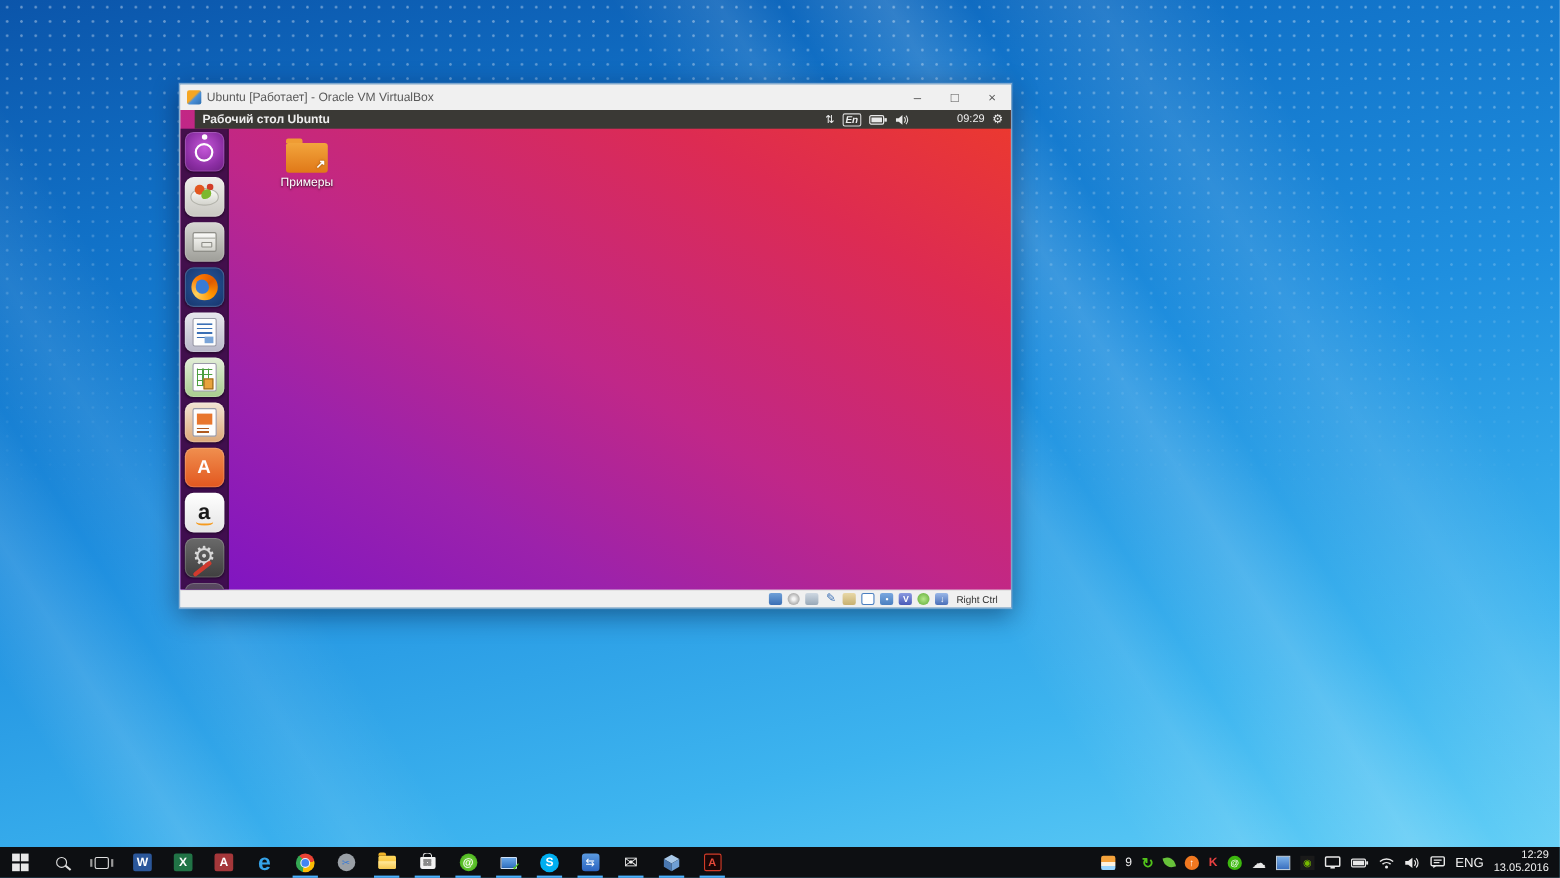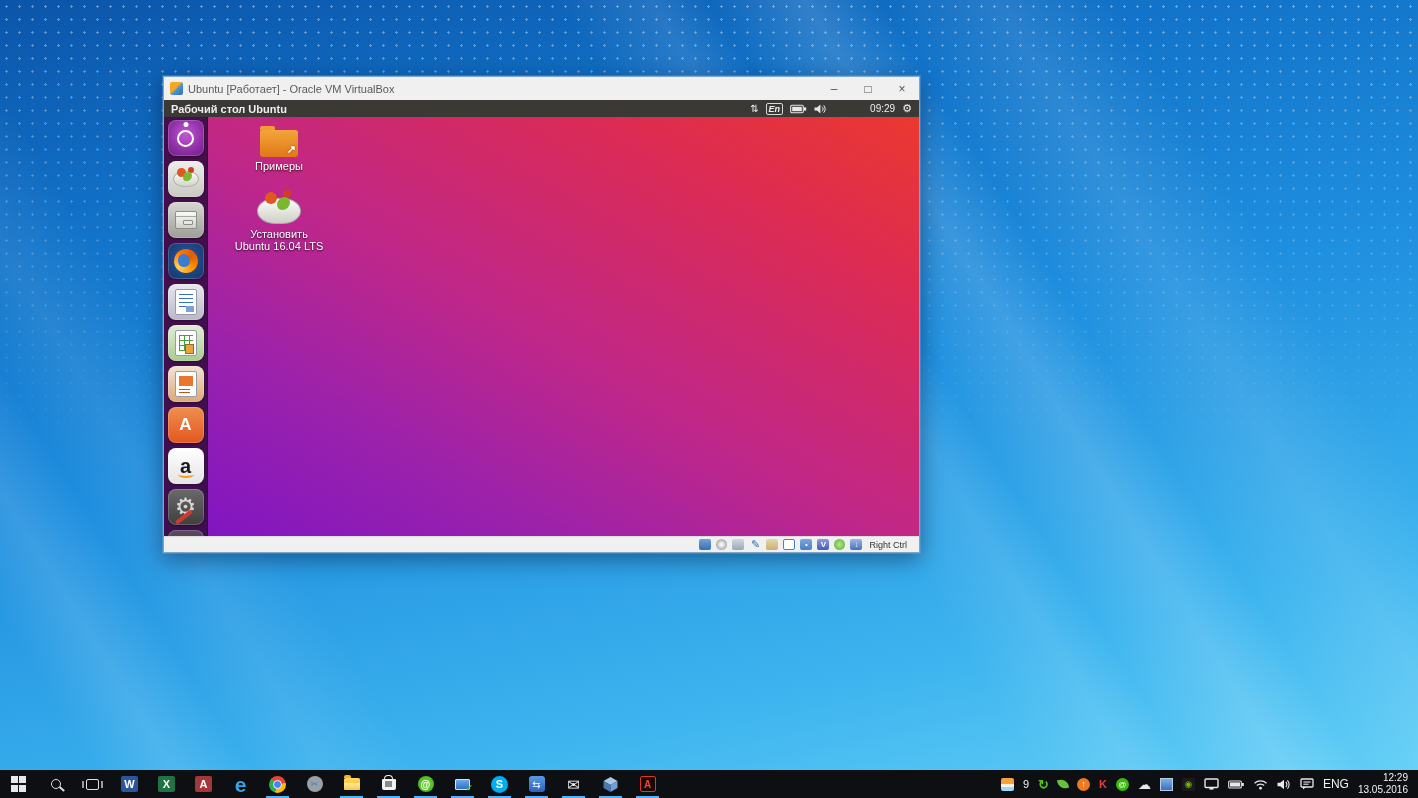--- a/index.html
+++ b/index.html
@@ -35,21 +35,21 @@
     font-size:12px; color:#555; cursor:default; }
   .vb-menubar { height:18px; background:#f7f7f7; border-bottom:1px solid #e3e3e3;
     display:flex; align-items:center; gap:15px; padding-left:9px; font-size:11px;
     color:#3c3c3c; flex:0 0 auto; }
   .vb-menu-item { cursor:default; }
 
   
   .vm-screen { position:relative; flex:1; overflow:hidden;
     background: linear-gradient(to bottom left, #ec3a2d 0%, #dd2b52 22%, #c02788 52%, #9c22ab 74%, #7d14c4 100%); }
 
-  .u-panel { position:absolute; left:0; top:0; right:0; height:17px; background:#3a3935;
+  .u-panel { position:absolute; left:13px; top:0; right:0; height:17px; background:#3a3935;
     display:flex; align-items:center; color:#efefef; font-size:11px; z-index:5; }
   .u-panel-title { font-weight:bold; padding-left:7px; flex:1; }
   .u-ind { display:flex; align-items:center; gap:7px; padding-right:7px; }
   .u-arrows { font-size:10px; }
   .u-layout { border:1px solid #d8d8d8; border-radius:2px; font-size:9px; line-height:10px;
     padding:0 2px; font-weight:bold;font-style:italic; }
   .u-time { font-size:10px;margin-left:36px; }
   .u-gear { font-size:11px; }
 
   .launcher { position:absolute; left:0; top:17px; bottom:0; width:44px;
@@ -311,29 +311,20 @@
           </div>
       </div>
 
       <div class="desk-icon di-examples">
         <span class="folder">
             <span class="shortcut-arrow">↗</span>
           </span>
         <span>Примеры</span>
       </div>
 
-      <div class="desk-icon di-install">
-        <span class="disk-big">
-            <i class="d1"></i>
-            <i class="d2"></i>
-            <i class="d3"></i>
-          </span>
-        <span>Установить</span>
-        <span>Ubuntu 16.04 LTS</span>
-      </div>
 
       <svg class="vm-cursor" width="13" height="19" viewBox="0 0 13 19">
           <path d="M1.5,1 L1.5,14.5 L4.8,11.6 L6.9,16.8 L9.3,15.8 L7.1,10.8 L11.6,10.6 Z" fill="#fff" stroke="#333" stroke-width="1"></path>
         </svg>
     </div>
 
     <div class="vb-status">
       <span class="st-ic st-hdd"></span>
       <span class="st-ic st-cd"></span>
       <span class="st-ic st-net"></span>

